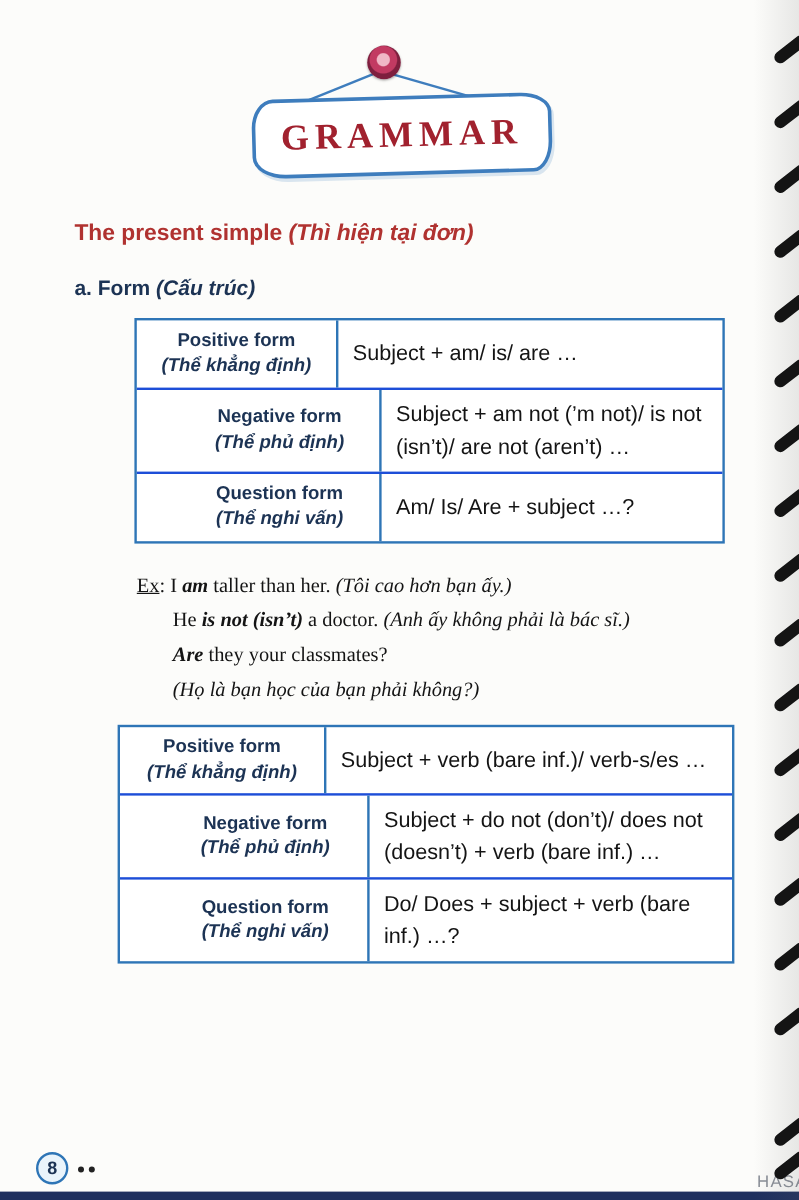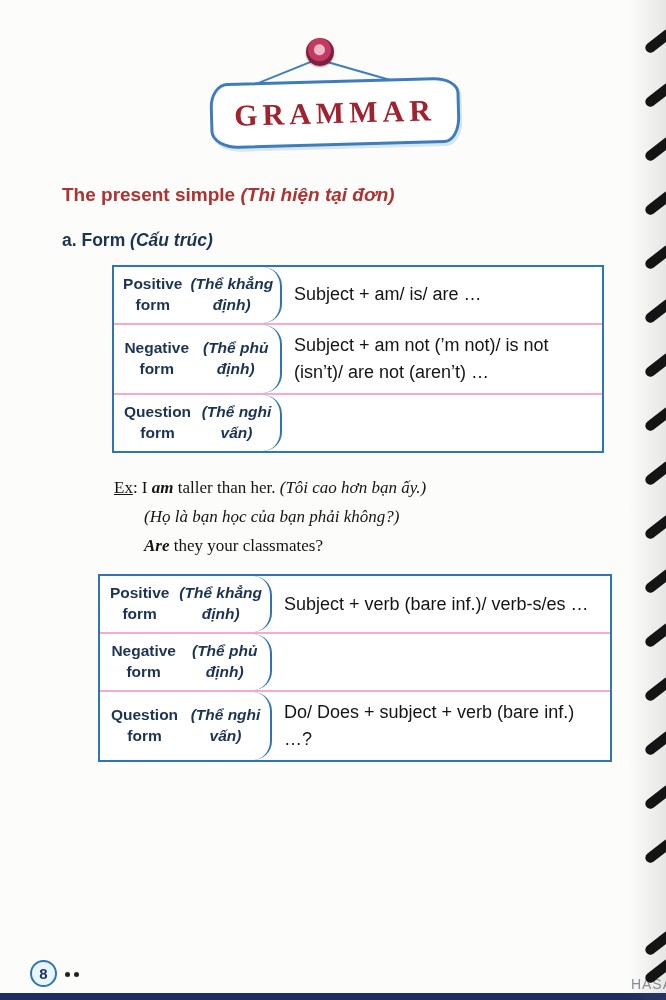--- a/index.html
+++ b/index.html
@@ -45,27 +45,26 @@
   .section { margin:24px 0 0 62px; font-size:17.5px; font-weight:bold; color:#1c3354; }
   .section .vi { font-style:italic;margin-top:46px; }
 
   .bullet { margin:26px 0 0 88px; font-size:16.5px; color:#141414; font-weight:bold; }
   .bullet .star { margin-right:9px; font-weight:normal; font-size:15px; }
   .bullet .serif-it { font-family:"Liberation Serif", serif; font-style:italic; font-size:17.5px; }
 
   
   .gtable { margin:14px 0 0 112px; width:492px; border:2px solid #2e75b6; background:#fff; }
   .trow { display:grid; grid-template-columns:168px 1fr; }
-  .trow + .trow { border-top:2px solid #f9a8d4; }
+  .trow + .trow { border-top:2px solid #1d4ed8;padding-left:36px; }
   .tleft {
     border-right:2px solid #2e75b6; min-height:54px;
-    display:flex; flex-direction:row; align-items:center; justify-content:center;
+    display:flex; flex-direction:column; align-items:center; justify-content:center;
     text-align:center; color:#1c3354; font-weight:bold; font-size:15.5px; line-height:1.35;
     padding:7px 4px;
-    border-radius:19px;
   }
   .tleft .vi { font-style:italic; }
   .tright {
     display:flex; align-items:center;
     padding:7px 10px 7px 12px; font-size:18px; line-height:1.5; color:#141414;
   }
   .table2 { margin-left:98px; width:514px; }
   .table2 .trow { grid-template-columns:172px 1fr; }
 
   
@@ -128,44 +127,51 @@
         </div>
       <div class="tright">
           <span>Subject + am not (’m not)/ is not (isn’t)/ are not (aren’t) …</span>
         </div>
     </div>
     <div class="trow">
       <div class="tleft">
           <span>Question form</span>
           <span class="vi">(Thể nghi vấn)</span>
         </div>
+      <div class="tright">
+          <span>Am/ Is/ Are + subject …?</span>
+        </div>
     </div>
   </div>
 
   <div class="ex">
     <div><span class="ex-label">Ex</span><span>: I </span><span class="em">am</span><span> taller than her. </span><span class="vi">(Tôi cao hơn bạn ấy.)</span></div>
+    <div class="indent"><span>He </span><span class="em">is not (isn’t)</span><span> a doctor. </span><span class="vi">(Anh ấy không phải là bác sĩ.)</span></div>
+    <div class="indent"><span class="em">Are</span><span> they your classmates?</span></div>
     <div class="indent"><span class="vi">(Họ là bạn học của bạn phải không?)</span></div>
-    <div class="indent"><span class="em">Are</span><span> they your classmates?</span></div>
   </div>
 
 
   <div class="gtable table2">
     <div class="trow">
       <div class="tleft">
           <span>Positive form</span>
           <span class="vi">(Thể khẳng định)</span>
         </div>
       <div class="tright">
           <span>Subject + verb (bare inf.)/ verb-s/es …</span>
         </div>
     </div>
     <div class="trow">
       <div class="tleft">
           <span>Negative form</span>
           <span class="vi">(Thể phủ định)</span>
+        </div>
+      <div class="tright">
+          <span>Subject + do not (don’t)/ does not (doesn’t) + verb (bare inf.) …</span>
         </div>
     </div>
     <div class="trow">
       <div class="tleft">
           <span>Question form</span>
           <span class="vi">(Thể nghi vấn)</span>
         </div>
       <div class="tright">
           <span>Do/ Does + subject + verb (bare inf.) …?</span>
         </div>

